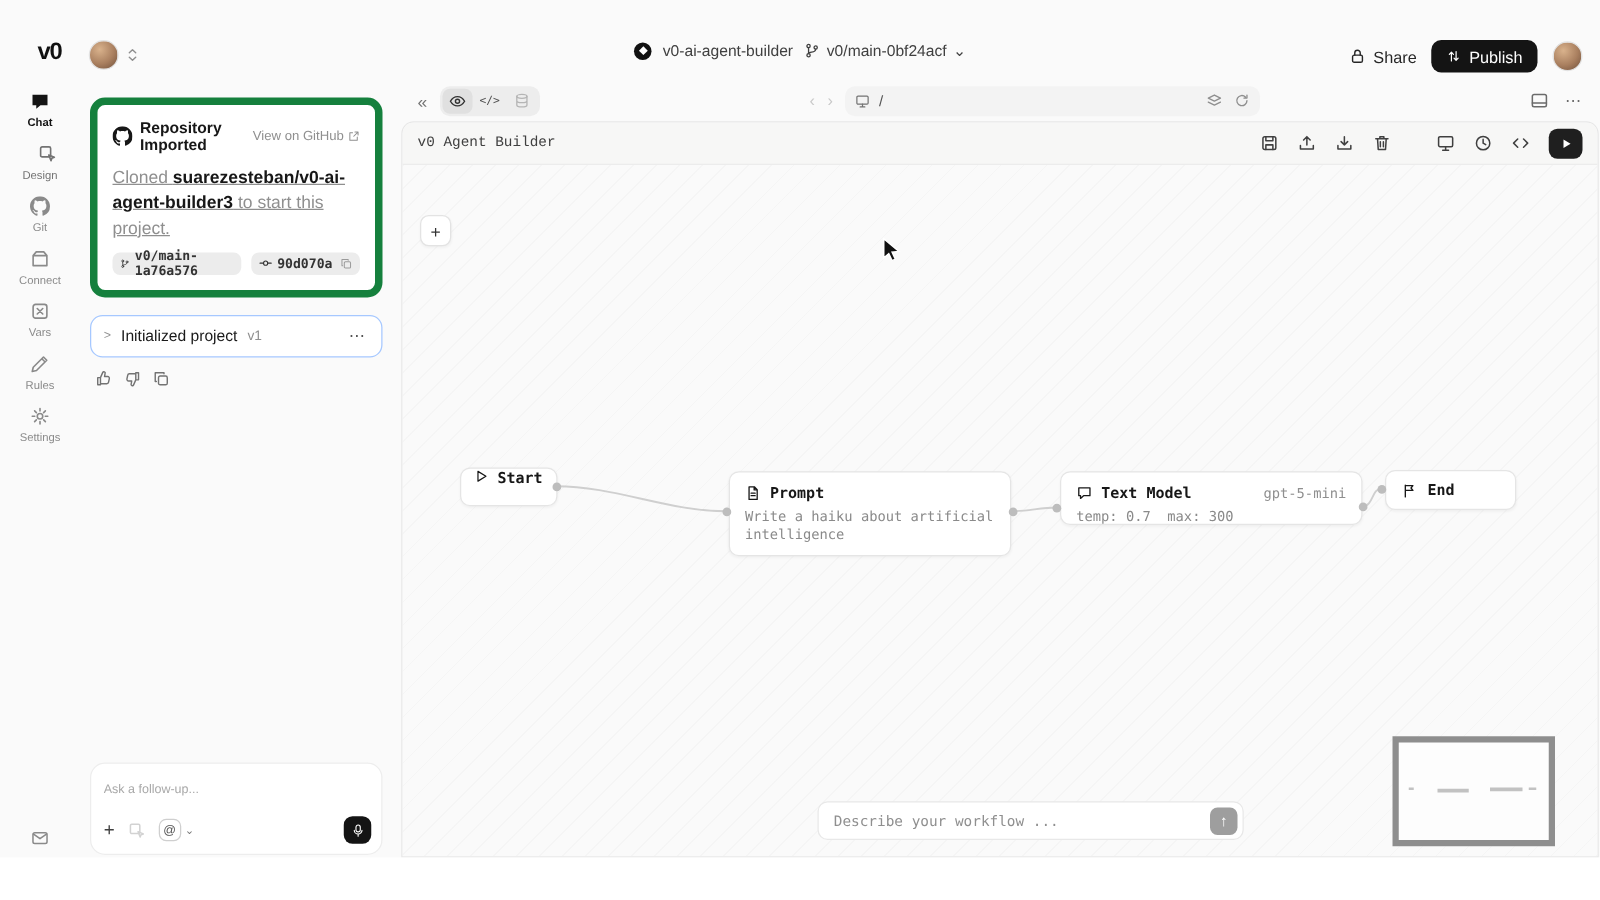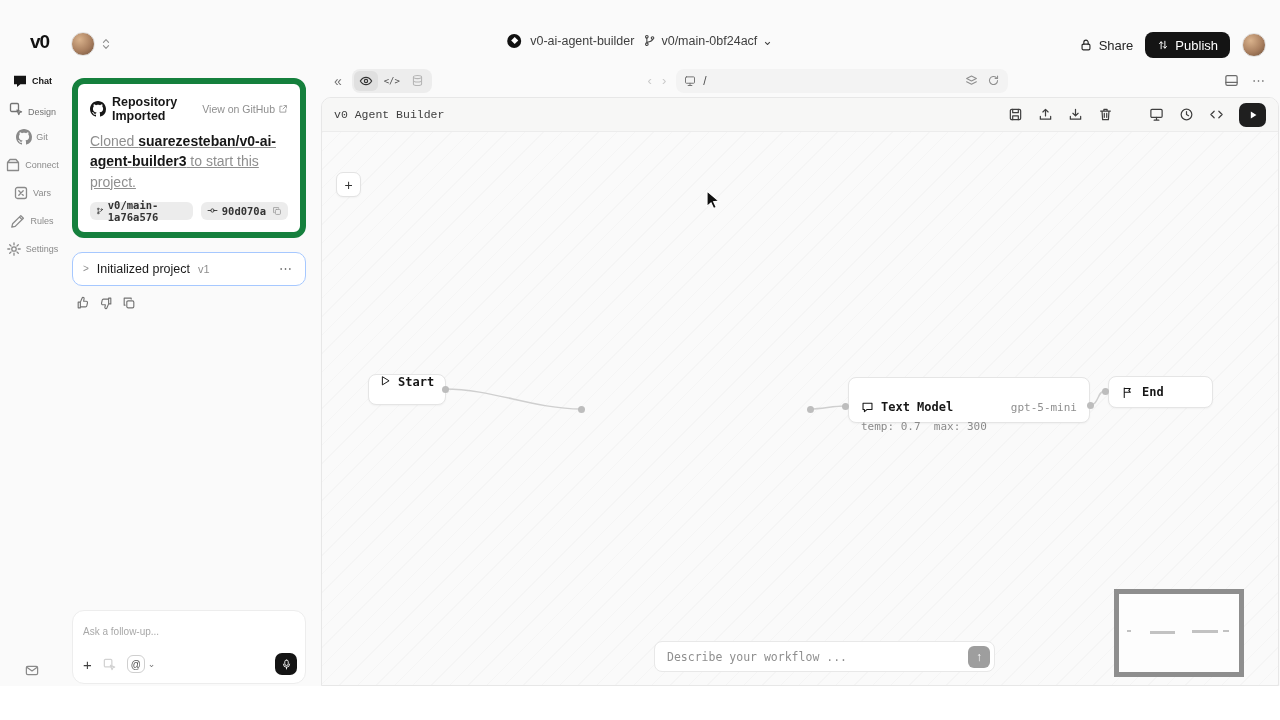--- a/index.html
+++ b/index.html
@@ -18,21 +18,21 @@
   .app-dot { width:14px; height:14px; border-radius:50%; background:#111; position:relative; }
   .app-dot::after { content:""; position:absolute; left:4.5px; top:4.5px; width:5px; height:5px; background:#fff; transform:rotate(45deg); }
   .branch-wrap { display:flex; align-items:center; gap:5px; color:#404040; }
   .topbar-right { position:absolute; right:14px; top:32px; display:flex; align-items:center; gap:12px; }
   .share-btn { display:flex; align-items:center; gap:6px; font-size:13px; color:#262626; }
   .publish-btn { display:flex; align-items:center; gap:6px; background:#141414; color:#fff; font-size:13px; border:none; border-radius:8px; padding:6px 12px; height:26px; }
   .tr-avatar { position:relative; }
 
   
   .rail { position:absolute; left:0; top:64px; width:64px; bottom:34px; display:flex; flex-direction:column; align-items:center; padding-top:9px; }
-  .rail-item { display:flex; flex-direction:row; align-items:center; gap:4px; margin-bottom:12px; color:#8a8a8a; cursor:pointer; }
+  .rail-item { display:flex; flex-direction:column; align-items:center; gap:4px; margin-bottom:12px; color:#8a8a8a; cursor:pointer; }
   .rail-item .lbl { font-size:9px; }
   .rail-item.active { color:#141414; }
   .rail-item.active .lbl { font-weight:700; }
   .rail-item.disabled { color:#737373;align-items:flex-end; }
   .rail-mail { position:absolute; bottom:8px; left:50%; transform:translateX(-50%); color:#8a8a8a; }
 
   
   .chat-panel { position:absolute; left:64px; top:64px; width:256px; bottom:34px; padding:14px 14px 0 8px; }
   .repo-card { background:#fff; border:6px solid #15803d; border-radius:12px; padding:11px 12px 12px; }
   .repo-head { display:flex; align-items:center; gap:6px; }
@@ -93,21 +93,21 @@
   .add-node-btn { position:absolute; left:14px; top:40px; width:25px; height:25px; background:#fff; border:1px solid #e3e3e3; border-radius:7px;
                   display:flex; align-items:center; justify-content:center; font-size:14px; color:#333; box-shadow:0 1px 2px rgba(0,0,0,0.04); cursor:pointer; }
   .edges { position:absolute; left:0; top:0; width:100%; height:100%; pointer-events:none; }
   .node { position:absolute; background:#fff; border:1px solid #e5e5e5; border-radius:8px; box-shadow:0 1px 2px rgba(0,0,0,0.04);
           font-family:"DejaVu Sans Mono", monospace; cursor:pointer; }
   .node-head { display:flex; align-items:center; gap:7px; }
   .node-title { font-size:12px; font-weight:700; color:#171717; }
   .node-desc { font-size:11px; color:#8a8a8a; margin-top:6px; line-height:1.3; }
   .node.start { left:46px; top:242px; width:78px; height:31px; display:flex; align-items:flex-start; gap:7px; padding:0 10px; }
   .node.prompt { left:261px; top:245px; width:226px; height:68px; padding:9px 12px; }
-  .node.model { left:526px; top:245px; width:242px; height:43px; padding:22px 12px; }
+  .node.model { left:526px; top:245px; width:242px; height:43px; padding:9px 12px; }
   .node.model .node-head { width:100%; }
   .model-badge { margin-left:auto; font-size:11px; color:#8f8f8f; }
   .node.end { left:786px; top:244px; width:105px; height:32px; display:flex; align-items:center; gap:8px; padding:0 12px; }
   .pre { white-space:pre; }
   .port { position:absolute; width:7px; height:7px; border-radius:50%; background:#bdbdbd; }
 
   .wf-input { position:absolute; left:295px; top:509px; width:341px; height:31px; background:#fff; border:1px solid #e8e8e8; border-radius:8px;
               display:flex; align-items:center; padding:0 4px 0 12px;margin-left:37px; }
   .wf-field { flex:1; border:none; outline:none; background:transparent; font-family:"DejaVu Sans Mono", monospace; font-size:11.5px; color:#333; }
   .wf-field::placeholder { color:#8f8f8f; }
@@ -427,20 +427,29 @@
 
         <div class="add-node-btn">+</div>
 
         <div class="node start">
           <svg class="ico" width="12" height="12" viewBox="0 0 16 16">
               <path d="M4.5 2.8v10.4L13 8z"></path>
             </svg>
           <span class="node-title">Start</span>
         </div>
 
+        <div class="node prompt">
+          <div class="node-head">
+            <svg class="ico" width="13" height="13" viewBox="0 0 16 16">
+                <path d="M4 1.8h5.2L12 4.6v9.6H4zM9 1.8v3h3M6 8h4M6 10.5h4"></path>
+              </svg>
+            <span class="node-title">Prompt</span>
+          </div>
+          <div class="node-desc">Write a haiku about artificial intelligence</div>
+        </div>
 
         <div class="node model">
           <div class="node-head">
             <svg class="ico" width="13" height="13" viewBox="0 0 16 16">
                 <path d="M2.5 2.8h11v7.7H7.2L4.2 13.2v-2.7H2.5z"></path>
               </svg>
             <span class="node-title">Text Model</span>
             <span class="model-badge">gpt-5-mini</span>
           </div>
           <div class="node-desc pre">temp: 0.7  max: 300</div>

